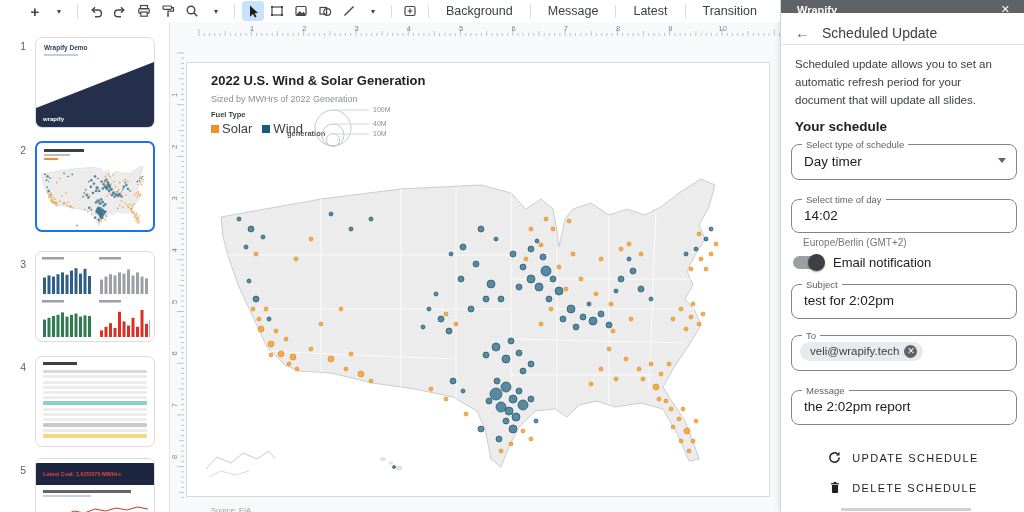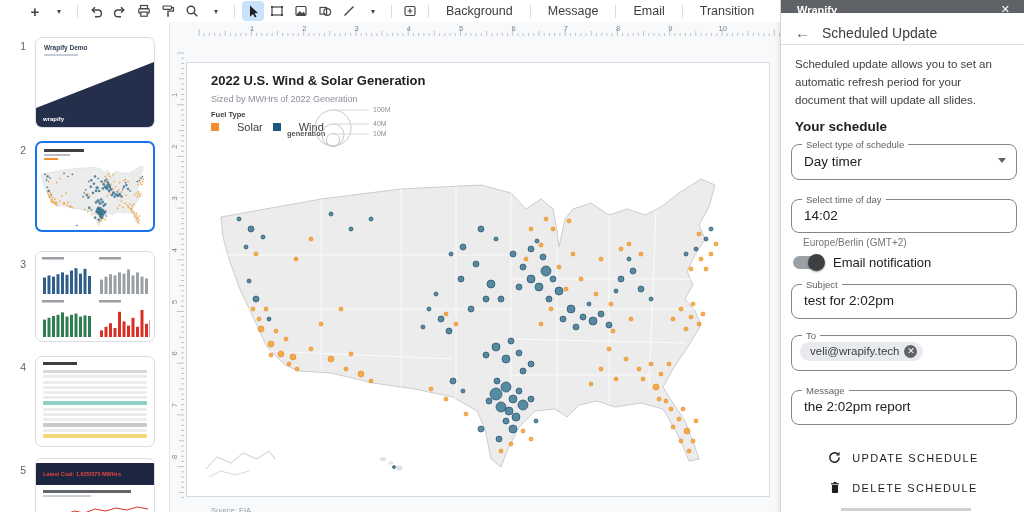--- a/index.html
+++ b/index.html
@@ -41,21 +41,21 @@
 
   
   #canvas { left:170px; top:22px; width:610px; height:490px; background:#f8f9fa; }
   #page { position:absolute; left:16px; top:40px; width:584px; height:435px;
     background:#fff; border:1px solid #d7dade; }
   .ruler text, .ruler { color:#80868b; }
   #page-title { position:absolute; left:24px; top:10px; font-size:13px; font-weight:bold; color:#1f1f1f; }
   #page-sub { position:absolute; left:24px; top:31px; font-size:9px; color:#8a8f98; }
   #fuel-label { position:absolute; left:24px; top:47px; font-size:7.5px; font-weight:bold; color:#3c4043; }
   #legend-row { position:absolute; left:24px; top:58px; display:flex; gap:10px; align-items:center; }
-  .lg-item { display:flex; align-items:center; gap:18px; font-size:11px; color:#3c4043; }
+  .lg-item { display:flex; align-items:center; gap:3px; font-size:13px; color:#3c4043; }
   .sw { width:8px; height:8px; }
   .sw-solar { background:#f28e2b; }
   .sw-wind { background:#17597a; }
   #gen-label { position:absolute; left:100px; top:66px; font-size:7.5px; font-weight:bold; color:#555; }
   .size-tick { position:absolute; font-size:7px; color:#8a8f98; }
   #source-note { position:absolute; left:24px; top:428px; font-size:7.5px; color:#9aa0a6;margin-top:15px; }
   #mapsvg { position:absolute; left:14px; top:96px; }
   .state { fill:#ececec; stroke:#c9cdd1; stroke-width:1; }
   .stateline { stroke:#fafafa; stroke-width:1.1; fill:none; opacity:.95; }
   .dot-w { fill:#2d6d8c; fill-opacity:.78; stroke:#1d4d66; stroke-width:.8; stroke-opacity:.85; }
@@ -181,21 +181,21 @@
       <svg width="16" height="16" viewBox="0 0 16 16">
           <rect x="3" y="3.5" width="10" height="9" rx="1.5" fill="none" stroke="#444746" stroke-width="1.2"></rect>
           <path d="M8,5.6 v4.8 M5.6,8 h4.8" stroke="#444746" stroke-width="1.2"></path>
         </svg>
     </div>
     <div class="tsep"></div>
     <div class="tmenu">Background</div>
     <div class="tsep"></div>
     <div class="tmenu">Message</div>
     <div class="tsep"></div>
-    <div class="tmenu">Email</div>
+    <div class="tmenu">Latest</div>
     <div class="tsep"></div>
     <div class="tmenu">Transition</div>
   </div>
   <div id="collapse-chevron" class="abs">
     <svg width="14" height="14" viewBox="0 0 14 14">
         <polyline points="3,9 7,5 11,9" fill="none" stroke="#5f6368" stroke-width="1.6"></polyline>
       </svg>
   </div>
 
   <div id="filmstrip" class="abs">

